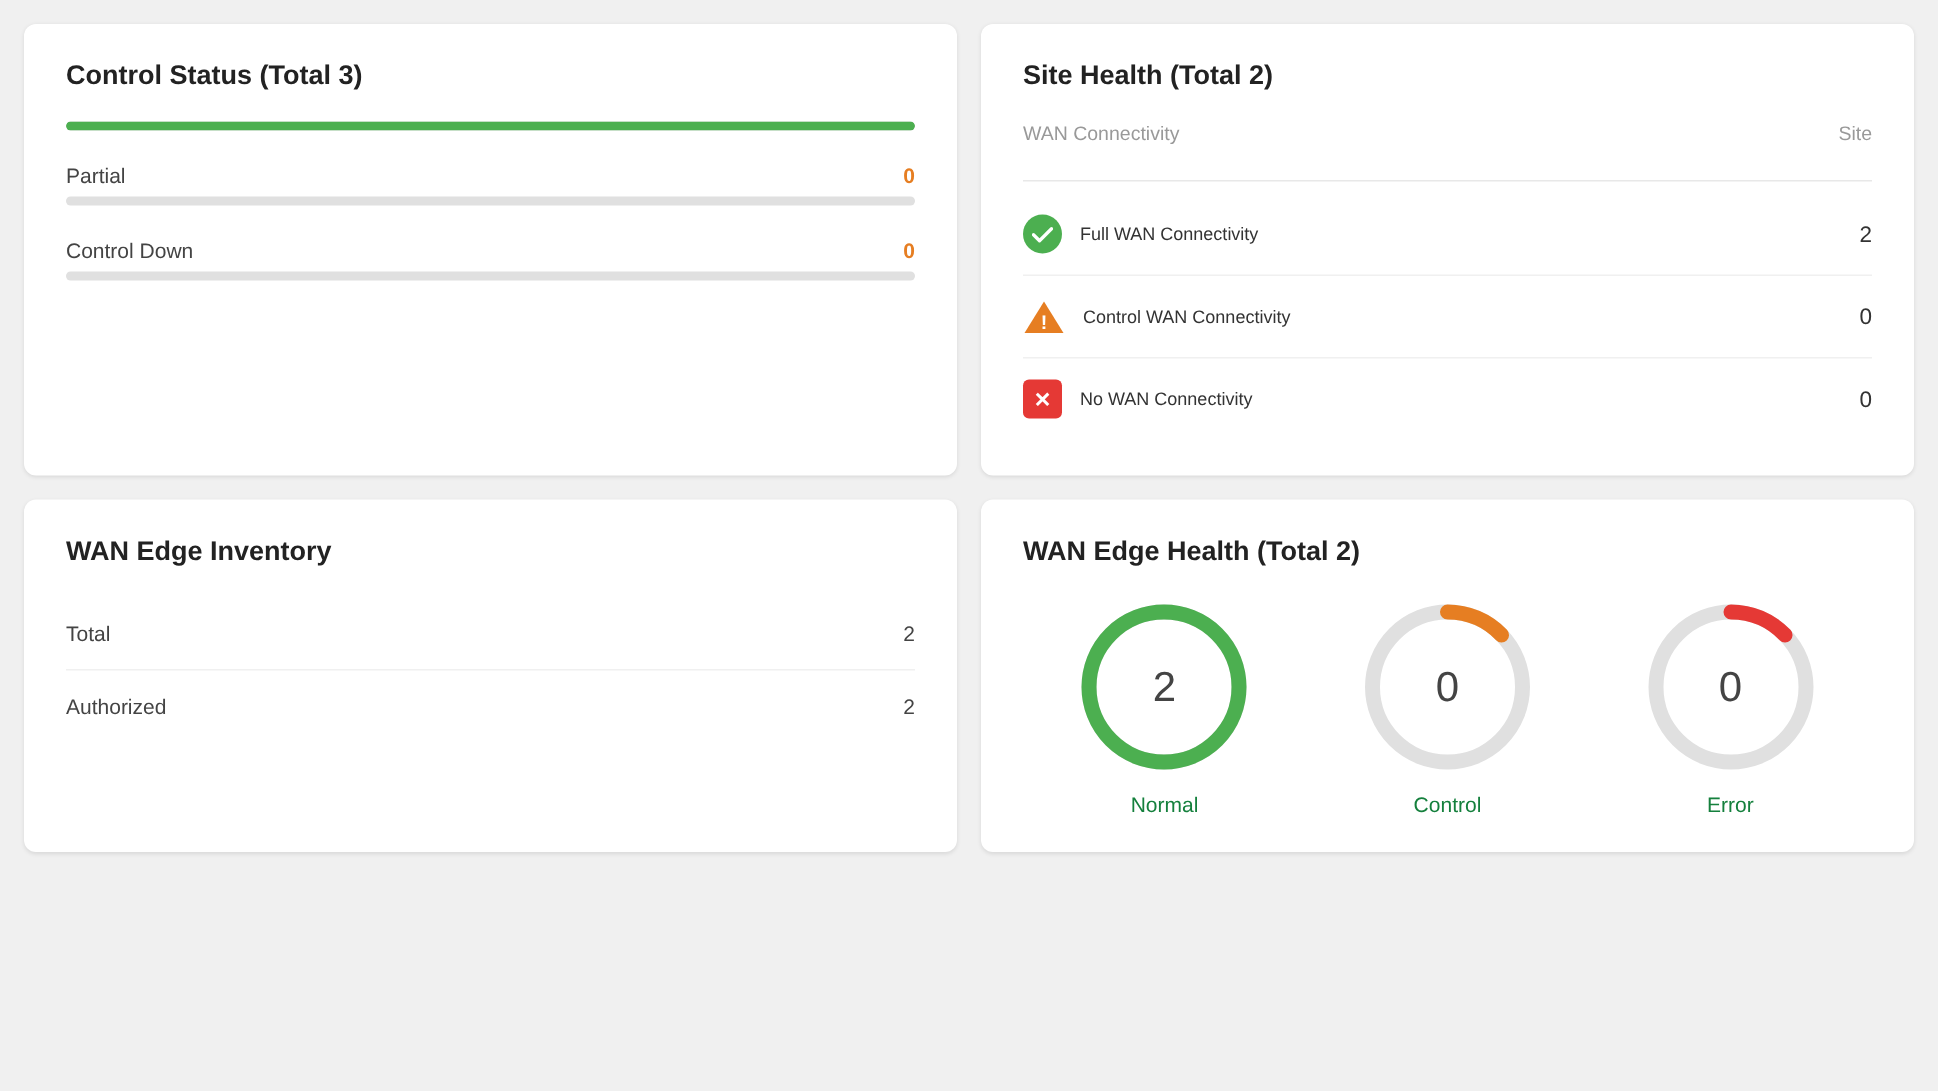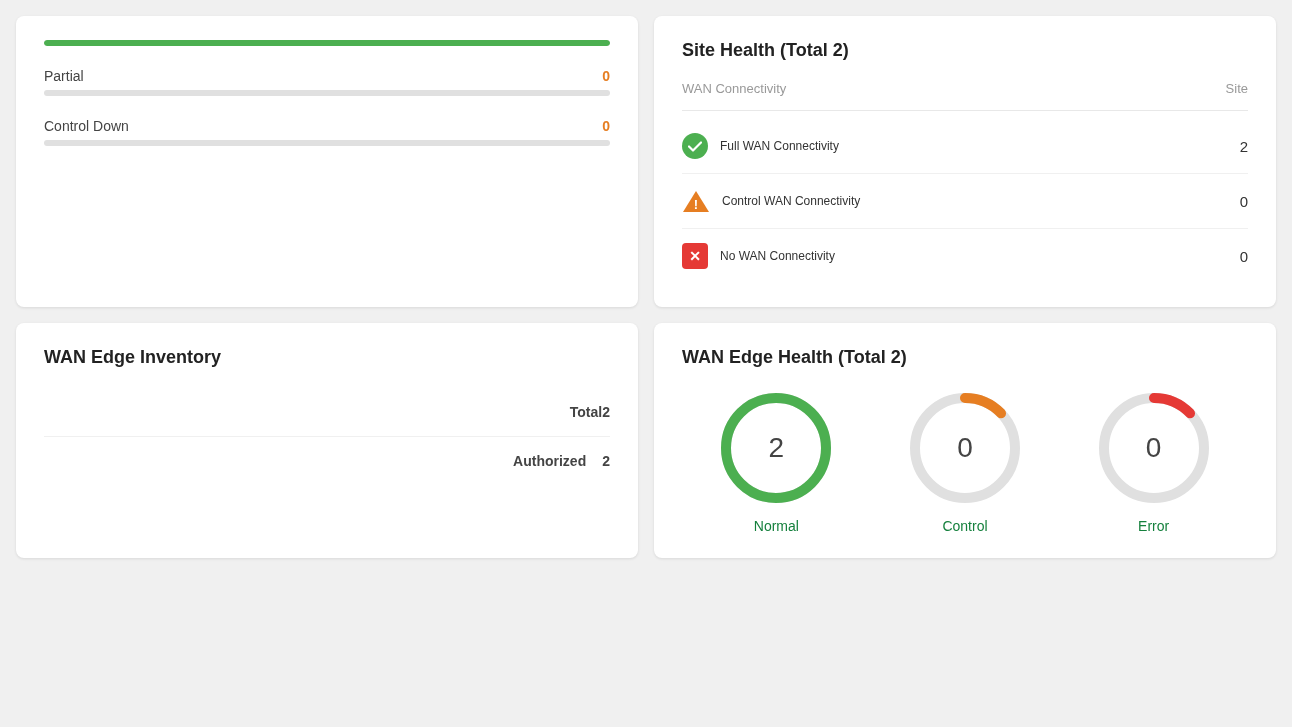--- a/index.html
+++ b/index.html
@@ -59,21 +59,21 @@
       height: 100%;
       border-radius: 3px;
     }
     .bar-fill.green { background: #4caf50; }
 
     
     .site-health-header {
       display: flex;
       justify-content: space-between;
       align-items: center;
-      padding-bottom: 14px;
+      padding-bottom: 24px;
       border-bottom: 1px solid #e8e8e8;
       margin-bottom: 8px;
     }
     .site-health-col {
       font-size: 13px;
       color: #999;
     }
     .site-row {
       display: flex;
       justify-content: space-between;
@@ -123,25 +123,24 @@
       align-items: center;
       justify-content: center;
       color: white;
       font-size: 14px;
       font-weight: 700;
     }
 
     
     .inventory-row {
       display: flex;
-      justify-content: flex-end;
+      justify-content: space-between;
       align-items: center;
       padding: 16px 0;
       border-bottom: 1px solid #f0f0f0;
-      font-weight: bold;
     }
     .inventory-row:last-child { border-bottom: none; gap: 16px; }
     .inventory-label {
       font-size: 14px;
       color: #444;
     }
     .inventory-value {
       font-size: 14px;
       color: #444;
     }
@@ -181,20 +180,21 @@
       font-size: 14px;
       color: #15803d;
     }
   </style>
 </head>
 <body>
 
 <div class="dashboard">
 
   <div class="card">
+    <div class="card-title">Control Status (Total 3)</div>
 
     <div class="control-row">
       <div class="bar-track">
         <div class="bar-fill green" style="width:100%"></div>
       </div>
     </div>
 
     <div class="control-row">
       <div class="control-row-header">
         <span class="control-label">Partial</span>

